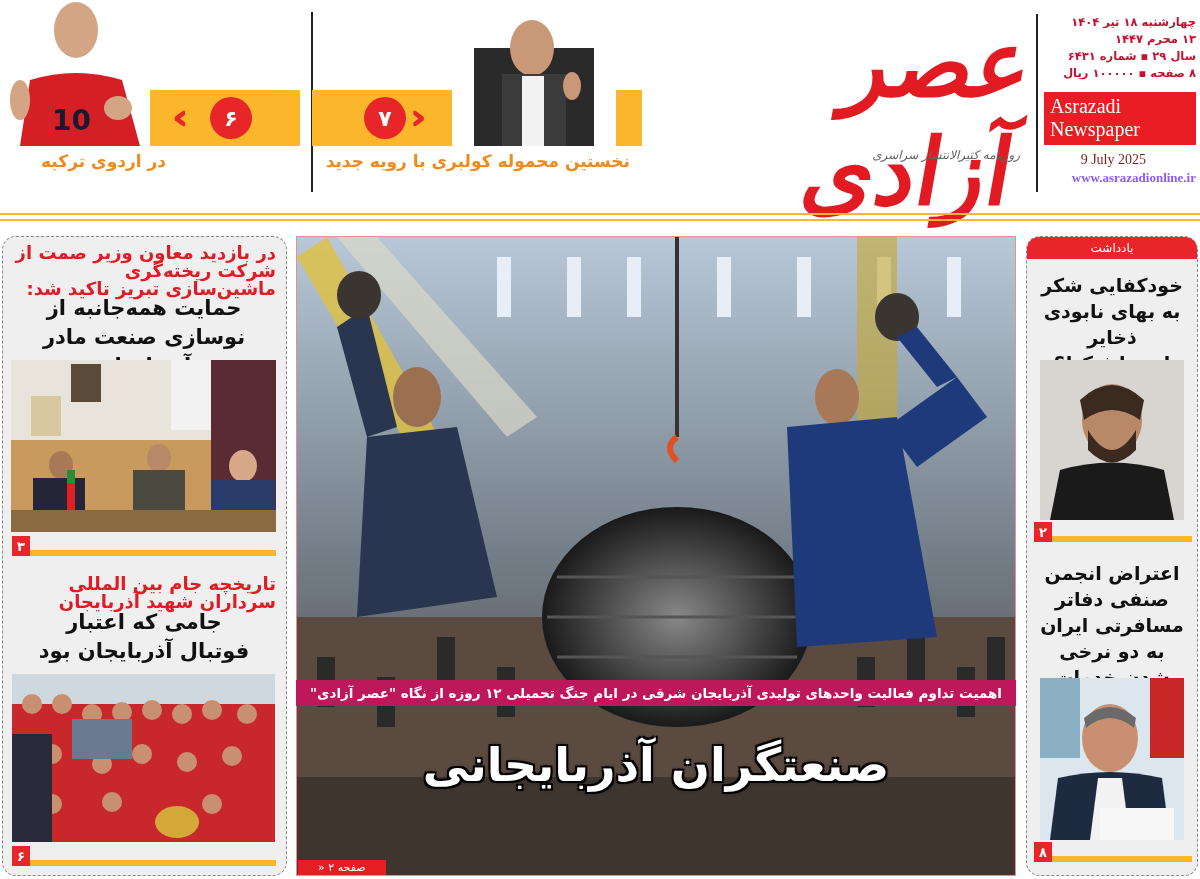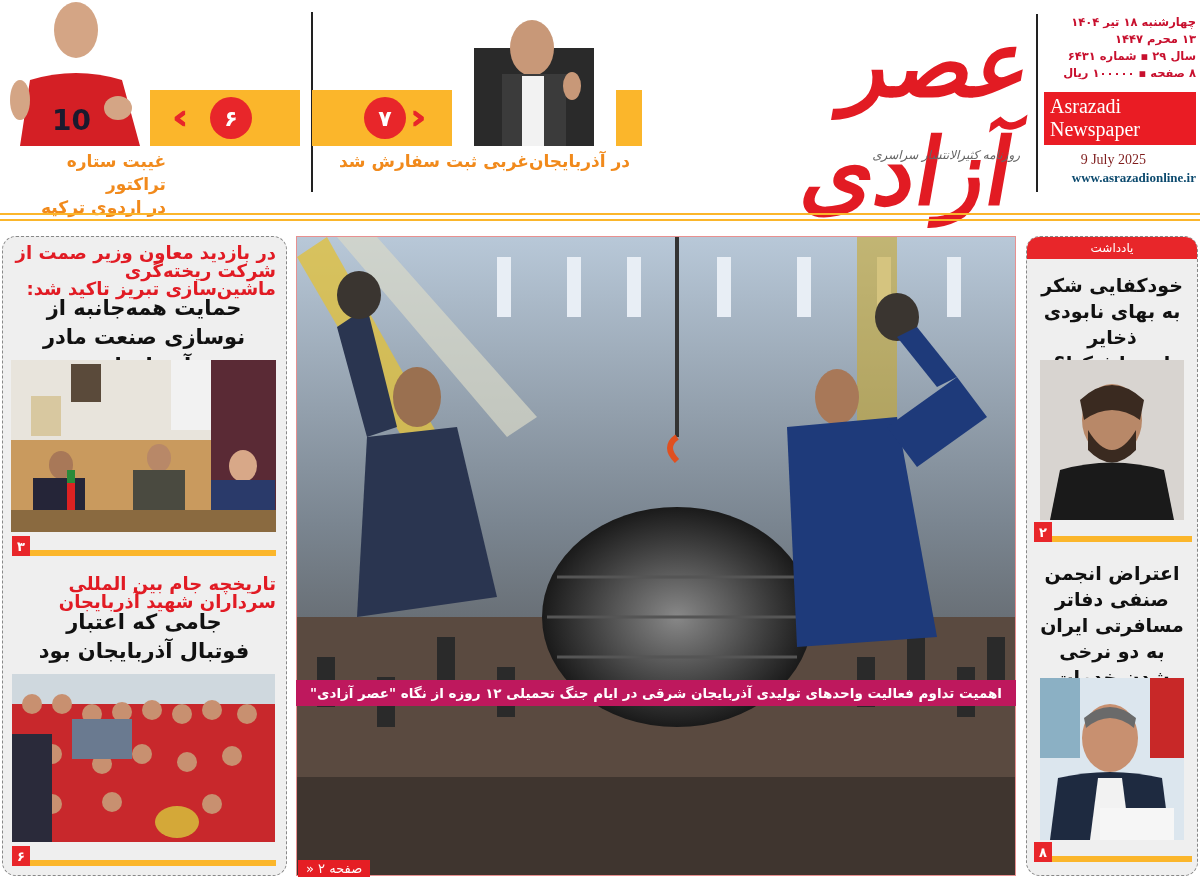--- a/index.html
+++ b/index.html
@@ -2,21 +2,21 @@
 <html><head>
 <meta charset="utf-8">
 <style>
 *{box-sizing:border-box;margin:0;padding:0}
 body{width:1200px;height:879px;background:#fff;font-family:"DejaVu Sans",sans-serif;position:relative;overflow:hidden;direction:ltr}
 .abs{position:absolute}
 
 .hdr-info{right:4px;top:14px;width:150px;text-align:right;direction:rtl;color:#c8102e;font-size:11.5px;line-height:17px;font-weight:bold}
 .en-box{right:4px;top:92px;width:152px;height:53px;background:#ea1c24;color:#fff;font-family:"Liberation Serif",serif;font-size:20px;line-height:23px;padding:3px 6px}
 .en-date{right:54px;top:152px;font-family:"Liberation Serif",serif;font-size:14px;color:#7f1d1d}
-.en-url{right:4px;top:170px;font-family:"Liberation Serif",serif;font-size:13px;color:#0c4a6e;font-weight:bold}
+.en-url{right:4px;top:170px;font-family:"Liberation Serif",serif;font-size:13px;color:#8b5cf6;font-weight:bold}
 .vline{width:1.5px;background:#222}
 .logo{left:660px;top:10px;width:370px;height:175px}
 .logo-main{position:absolute;right:8px;top:0;font-family:"DejaVu Serif",serif;font-size:92px;color:#e21b23;direction:rtl;font-weight:bold;letter-spacing:-4px;transform:skewX(-10deg)}
 .logo-sub{position:absolute;right:10px;top:138px;font-size:12px;color:#666;direction:rtl;font-style:italic}
 .band{height:56px;background:#fbb62b}
 .bubble{width:42px;height:42px;border-radius:50%;background:#e8262a;color:#fff;font-weight:bold;font-size:22px;display:flex;align-items:center;justify-content:center}
 .chev{font-size:36px;color:#e8262a;font-weight:bold;letter-spacing:-14px;line-height:42px}
 .teaser{text-align:right;direction:rtl;color:#f18a1c;font-weight:bold;font-size:17px;line-height:23px}
 .photo{overflow:hidden}
 .rules{left:0;width:1200px;height:2px;background:#fbb62b}
@@ -25,21 +25,21 @@
 .kicker{color:#e11b24;font-weight:bold;font-size:18px;line-height:18px;text-align:right;direction:rtl}
 .headline{color:#111;font-weight:bold;font-size:21px;line-height:29px;text-align:center;direction:rtl}
 .pagebar{height:14px;display:flex;align-items:flex-end}
 .pagenum{width:18px;height:20px;background:#e8262a;color:#fff;font-weight:bold;font-size:13px;display:flex;align-items:center;justify-content:center}
 .pageline{flex:1;height:6px;background:#fbb62b}
 .note-head{background:#e8262a;color:#fff;text-align:center;font-size:12px;height:22px;line-height:22px;border-radius:12px 12px 0 0;direction:rtl}
 
 .mainpic{left:296px;top:236px;width:720px;height:640px;border:1.5px solid #e89090;overflow:hidden;background:#4b5560}
 .caption-bar{left:296px;top:680px;width:720px;height:26px;background:#be185d;color:#fff;font-weight:bold;font-size:13.5px;line-height:26px;text-align:center;direction:rtl}
 .big-title{left:296px;top:735px;width:720px;text-align:center;direction:rtl;color:#fff;font-weight:bold;font-size:46px;line-height:60px;text-shadow:0 0 4px #000,2px 2px 0 #000,-2px -2px 0 #000,2px -2px 0 #000,-2px 2px 0 #000}
-.page-ref{left:298px;top:860px;background:#e51e24;color:#fff;font-size:13px;padding:1px 8px;direction:rtl}
+.page-ref{left:298px;top:860px;background:#e51e24;color:#fff;font-size:11px;padding:1px 20px;direction:rtl}
 </style>
 </head>
 <body>
 
 <div class="abs hdr-info">
   <div>چهارشنبه ۱۸ تیر ۱۴۰۴</div>
   <div>۱۳ محرم ۱۴۴۷</div>
   <div>سال ۲۹ ▪ شماره ۶۴۳۱</div>
   <div>۸ صفحه ▪ ۱۰۰۰۰۰ ریال</div>
 </div>
@@ -64,38 +64,37 @@
   <svg width="164" height="140">
       <rect width="164" height="140" fill="#fff"></rect>
       <rect x="22" y="42" width="120" height="98" fill="#2a2a2a"></rect>
       <ellipse cx="80" cy="42" rx="22" ry="28" fill="#c89878"></ellipse>
       <rect x="50" y="68" width="64" height="72" fill="#3b3b3b"></rect>
       <rect x="70" y="70" width="22" height="70" fill="#f2f2f2"></rect>
       <ellipse cx="120" cy="80" rx="9" ry="14" fill="#c89878"></ellipse>
     </svg>
 </div>
 <div class="abs teaser" style="left:320px;top:150px;width:310px">
-  <div>در آذربایجان‌غربی ثبت سفارش شد</div>
+  <div>نخستین محموله کولبری با رویه جدید</div>
 </div>
 
 <div class="abs band" style="left:0;top:90px;width:300px"></div>
 <div class="abs bubble" style="left:210px;top:97px">۶</div>
 <div class="abs chev" style="left:186px;top:96px;transform:scaleX(-1)">›››</div>
 <div class="abs photo" style="left:0;top:0;width:150px;height:146px">
   <svg width="150" height="146">
       <rect width="150" height="146" fill="#fff"></rect>
       <ellipse cx="76" cy="30" rx="22" ry="28" fill="#d4a585"></ellipse>
       <path d="M20 146 L30 80 Q76 66 122 80 L140 146 Z" fill="#d41f25"></path>
       <text x="52" y="130" font-size="28" font-family="DejaVu Sans" font-weight="bold" fill="#1a1a2e">10</text>
       <ellipse cx="20" cy="100" rx="10" ry="20" fill="#d4a585"></ellipse>
       <ellipse cx="118" cy="108" rx="14" ry="12" fill="#d4a585"></ellipse>
     </svg>
 </div>
 <div class="abs teaser" style="left:6px;top:150px;width:160px;text-align:left">
-  <div style="text-align:right">غیبت ستاره تراکتور</div>
   <div style="text-align:right">در اردوی ترکیه</div>
 </div>
 
 <div class="abs rules" style="top:213px"></div>
 <div class="abs rules" style="top:219px"></div>
 
 <div class="abs sidebox" style="left:2px;top:236px;width:285px;height:640px"></div>
 <div class="abs kicker" style="left:14px;top:244px;width:262px">در بازدید معاون وزیر صمت از شرکت ریخته‌گری ماشین‌سازی تبریز تاکید شد:</div>
 <div class="abs headline" style="left:24px;top:294px;width:240px">حمایت همه‌جانبه از نوسازی صنعت مادر آذربایجان</div>
 <div class="abs photo" style="left:11px;top:360px;width:265px;height:172px">
@@ -212,20 +211,21 @@
         <path d="M490 190 L600 180 L640 400 L500 410 Z" fill="#1e3a7a"></path>
         <path d="M590 190 L660 140 L690 180 L620 230 Z" fill="#1e3a7a"></path>
         <ellipse cx="600" cy="80" rx="22" ry="24" fill="#3a3530"></ellipse>
         <path d="M600 100 L640 150 L660 140 L620 90 Z" fill="#1e3a7a"></path>
       </g>
     <rect x="0" y="540" width="720" height="100" fill="#2a2520" opacity="0.55"></rect>
   </svg>
 </div>
 <div class="abs caption-bar">اهمیت تداوم فعالیت واحدهای تولیدی آذربایجان شرقی در ایام جنگ تحمیلی ۱۲ روزه از نگاه "عصر آزادی"</div>
 <div class="abs big-title">
+  <div>صنعتگران آذربایجانی</div>
 </div>
 <div class="abs page-ref">صفحه ۲ «</div>
 
 <div class="abs sidebox" style="left:1026px;top:236px;width:172px;height:640px"></div>
 <div class="abs note-head" style="left:1027px;top:237px;width:170px">یادداشت</div>
 <div class="abs headline" style="left:1034px;top:272px;width:156px;font-size:19px;line-height:26px">خودکفایی شکر به بهای نابودی ذخایر استراتژیک!؟</div>
 <div class="abs photo" style="left:1040px;top:360px;width:144px;height:160px">
   <svg width="144" height="160">
       <rect width="144" height="160" fill="#d8d4d0"></rect>
       <ellipse cx="72" cy="60" rx="30" ry="36" fill="#b88868"></ellipse>

